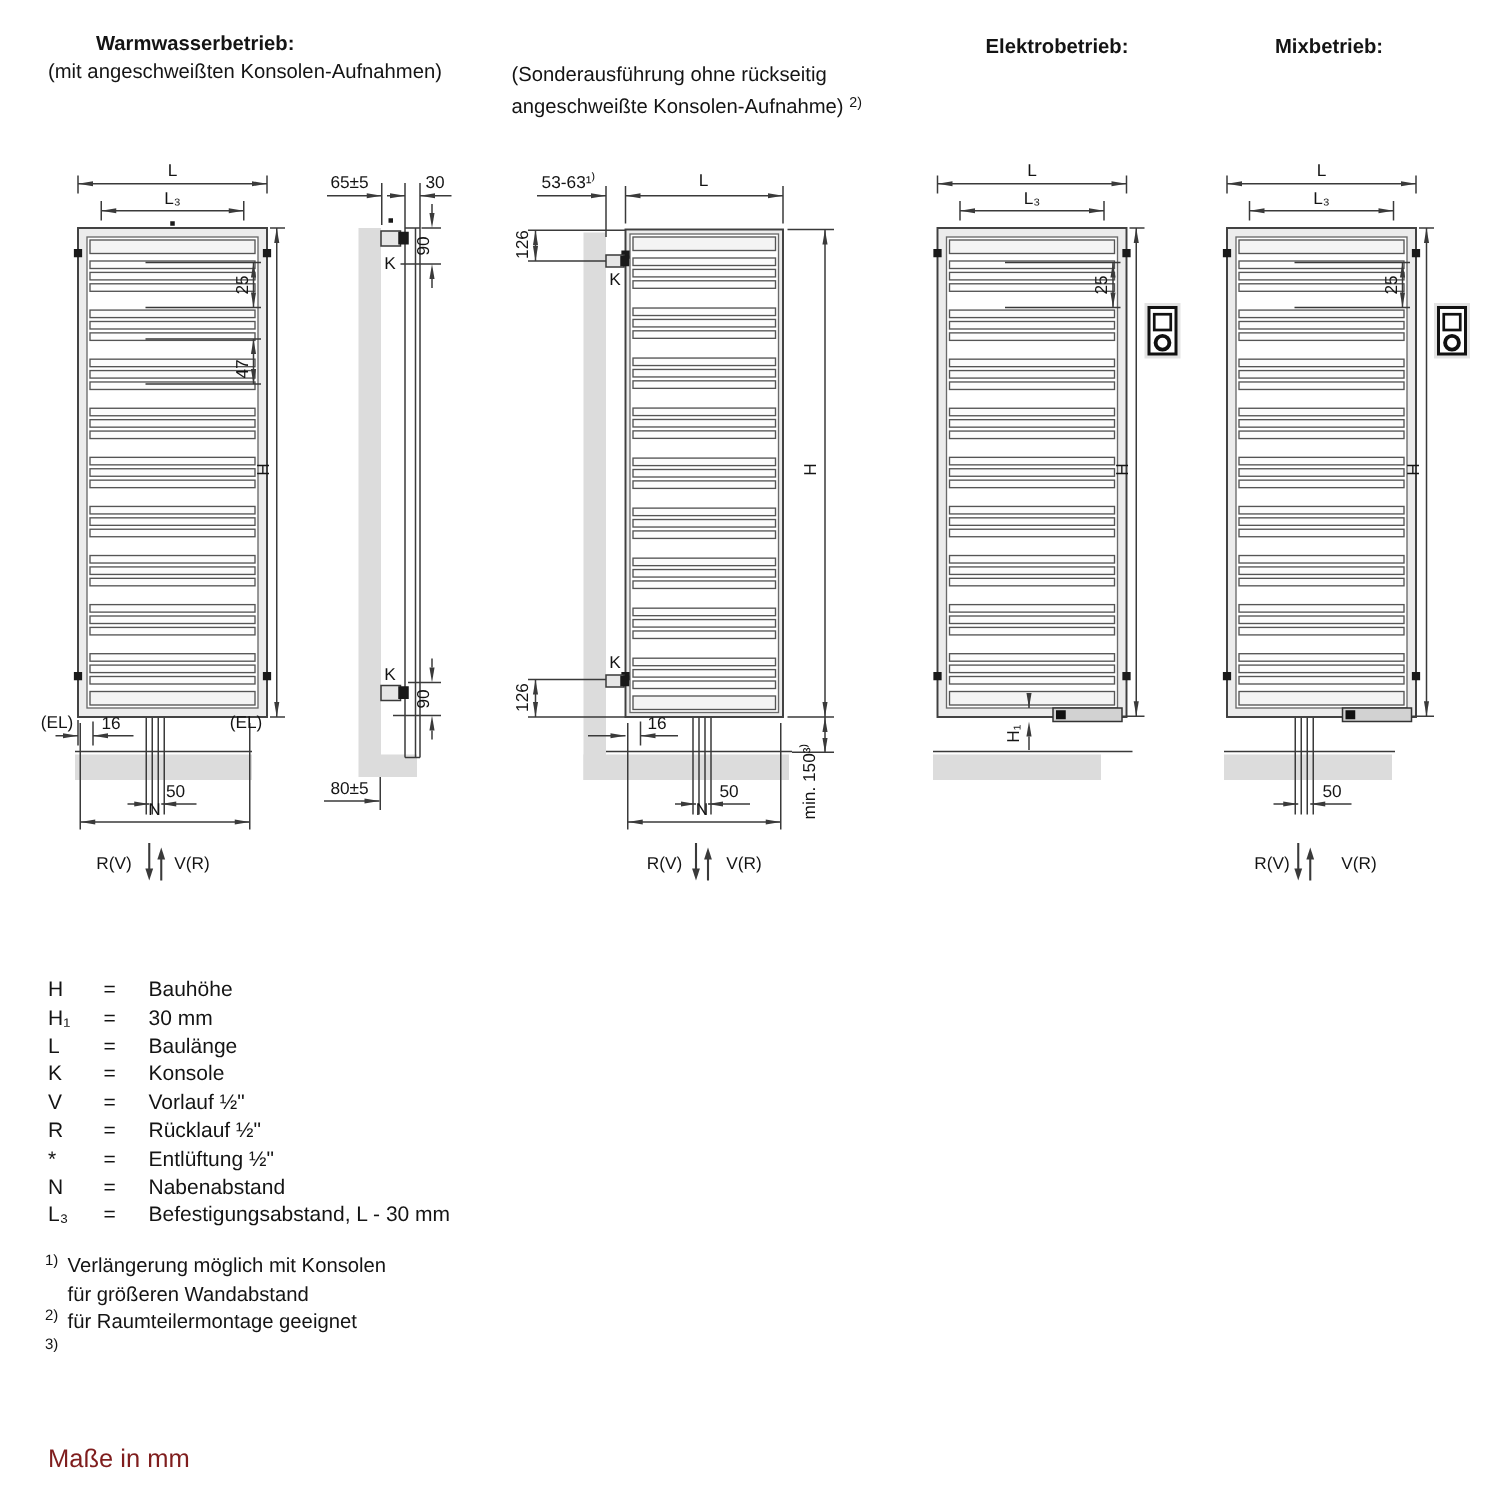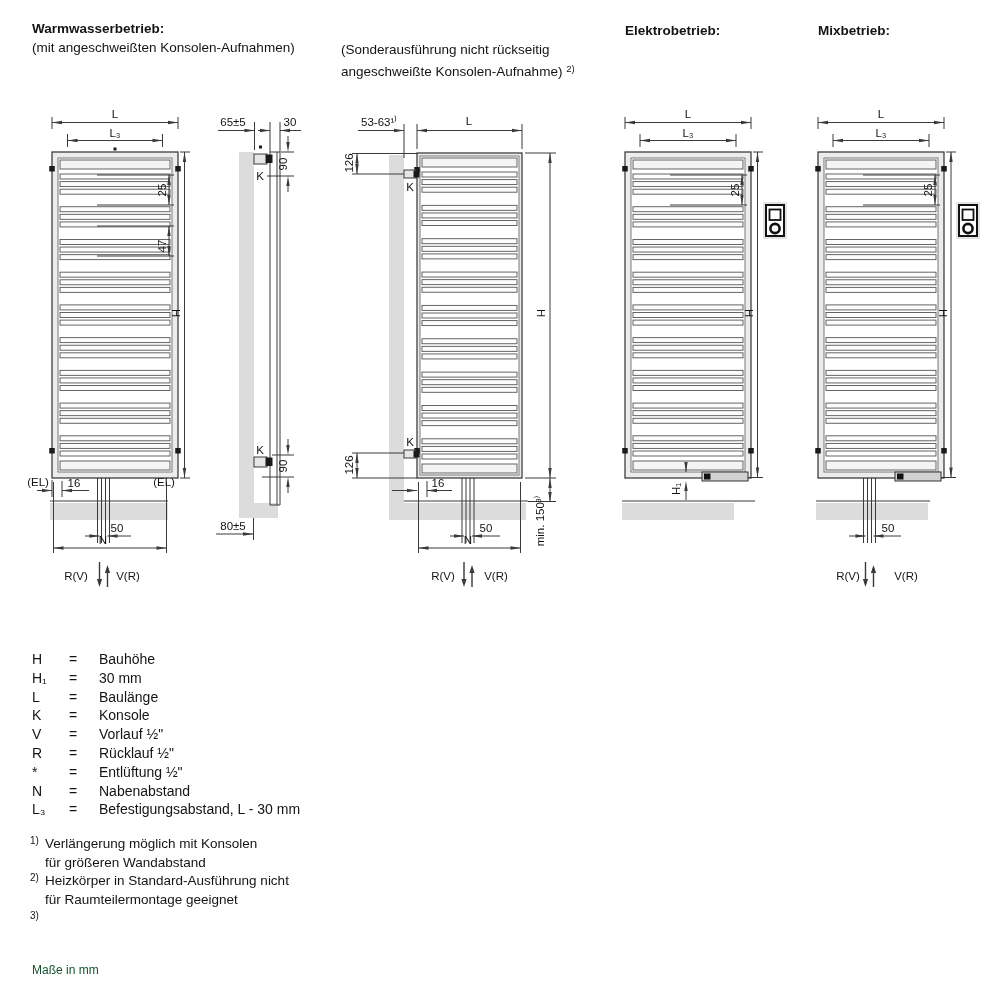--- a/index.html
+++ b/index.html
@@ -2,28 +2,28 @@
 <html><head>
 <meta charset="utf-8">
 <style>
   html,body{margin:0;padding:0;}
   body{width:1000px;height:1000px;background:#fff;position:relative;
        font-family:"Liberation Sans",sans-serif;color:#111;overflow:hidden;}
   #art{position:absolute;left:0;top:0;}
   .dl{position:absolute;font-size:11.5px;transform:translate(-50%,-50%);white-space:nowrap;color:#141414;}
   .dl.rot{transform:translate(-50%,-50%) rotate(-90deg);}
   .hdr{position:absolute;font-size:13.5px;line-height:19px;white-space:nowrap;color:#141414;}
-  .hdr .t{font-weight:700;}
+  .hdr .t{font-weight:700;margin-left:32px;}
   .sup{font-size:9.5px;vertical-align:4px;}
   .legend{position:absolute;left:32px;top:650px;font-size:14px;color:#141414;}
   .lrow{display:grid;grid-template-columns:37px 30px auto;line-height:18.8px;}
   .fnotes{position:absolute;left:30px;top:835px;font-size:13.5px;line-height:18.7px;color:#141414;}
   .fn{position:relative;padding-left:15px;}
   .fn .mk{position:absolute;left:0;top:-3px;font-size:10px;}
-  .note{position:absolute;left:32px;top:963px;font-size:12px;color:#14532d;}
+  .note{position:absolute;left:32px;top:963px;font-size:17px;color:#7f1d1d;}
 </style>
 </head>
 <body>
 
 <svg id="art" width="1000" height="1000">
     <g>
       <line x1="50" y1="501" x2="168" y2="501" stroke="#3a3a3a" stroke-width="1"></line>
       <rect x="50" y="503" width="118" height="17" fill="#dcdcdc"></rect>
       <line x1="97.5" y1="478" x2="97.5" y2="543" stroke="#3a3a3a" stroke-width="1"></line>
       <line x1="101.5" y1="478" x2="101.5" y2="543" stroke="#3a3a3a" stroke-width="1"></line>
@@ -391,21 +391,21 @@
       <rect x="962.5" y="209.5" width="11" height="10.5" fill="none" stroke="#111" stroke-width="1.8"></rect>
       <circle cx="968" cy="228.5" r="4.6" fill="#fff" stroke="#111" stroke-width="2.6"></circle>
     </g>
   </svg>
 
 <div class="hdr" style="left:32px;top:19px">
   <div class="t">Warmwasserbetrieb:</div>
   <div>(mit angeschweißten Konsolen-Aufnahmen)</div>
 </div>
 <div class="hdr" style="left:341px;top:40px">
-  <div>(Sonderausführung nicht rückseitig</div>
+  <div>(Sonderausführung ohne rückseitig</div>
   <div><span>angeschweißte Konsolen-Aufnahme) </span><span class="sup">2)</span></div>
 </div>
 <div class="hdr" style="left:625px;top:21px">
   <div class="t">Elektrobetrieb:</div>
 </div>
 <div class="hdr" style="left:818px;top:21px">
   <div class="t">Mixbetrieb:</div>
 </div>
 
 <div class="dl" style="left:115px;top:114px">L</div>
@@ -506,21 +506,20 @@
 </div>
 
 <div class="fnotes">
   <div class="fn">
     <span class="mk">1)</span>
     <div>Verlängerung möglich mit Konsolen</div>
     <div>für größeren Wandabstand</div>
   </div>
   <div class="fn">
     <span class="mk">2)</span>
-    <div>Heizkörper in Standard-Ausführung nicht</div>
     <div>für Raumteilermontage geeignet</div>
   </div>
   <div class="fn">
     <span class="mk">3)</span>
   </div>
 </div>
 
 <div class="note">Maße in mm</div>
 
 </body></html>

